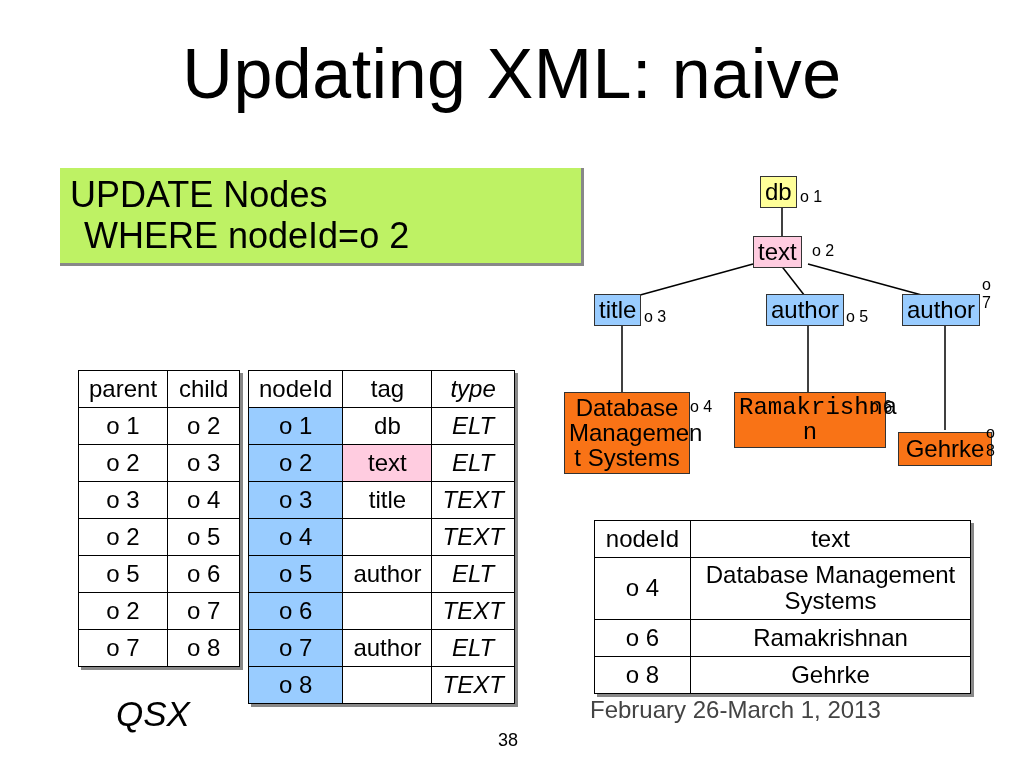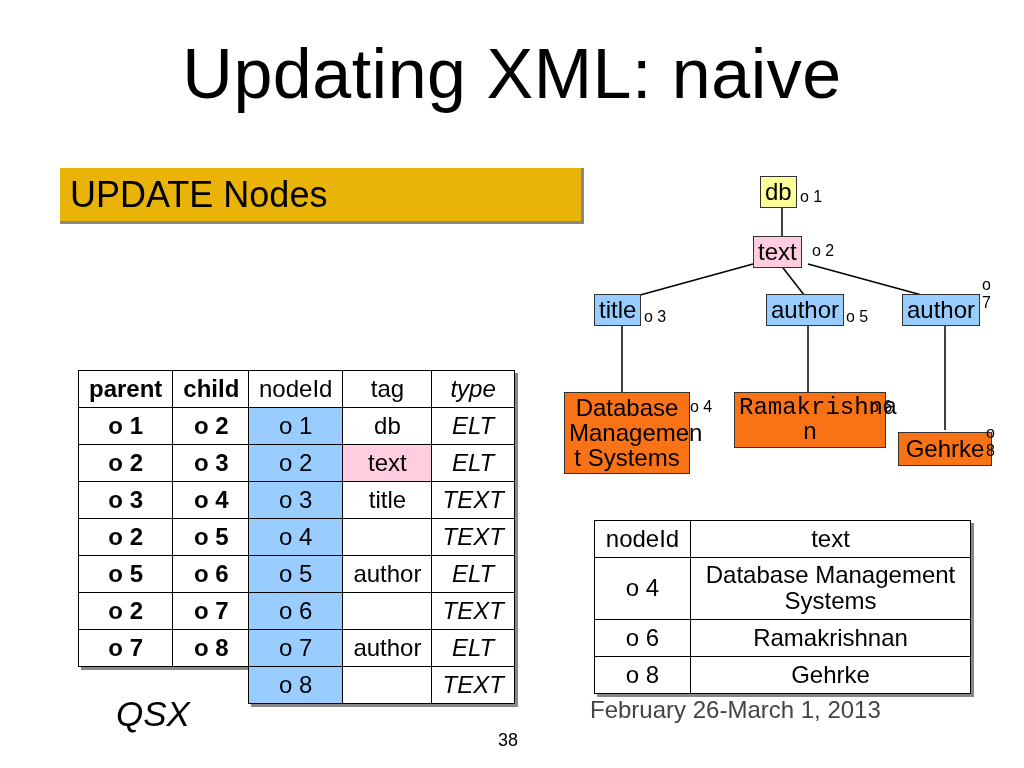--- a/index.html
+++ b/index.html
@@ -1,25 +1,25 @@
 <!DOCTYPE html>
 <html><head>
 <meta charset="utf-8">
 <style>
   * { box-sizing: border-box; margin: 0; padding: 0; }
   html, body { width: 1024px; height: 768px; font-family: Arial, Helvetica, sans-serif; background: #fff; }
   .slide { position: relative; width: 1024px; height: 768px; }
   .title { font-family: Verdana, Geneva, sans-serif; font-size: 70px; text-align: center; padding-top: 34px; letter-spacing: 0.5px; }
-  .sql-box { position: absolute; left: 60px; top: 168px; width: 524px; background: #eab308; border-bottom: 3px solid #888; border-right: 3px solid #888; padding: 6px 10px; }
+  .sql-box { position: absolute; left: 60px; top: 168px; width: 524px; background: #bef264; border-bottom: 3px solid #888; border-right: 3px solid #888; padding: 6px 10px; }
   .sql-box div { font-size: 36px; line-height: 1.15; }
   .tbl { border-collapse: collapse; position: absolute; background: #fff; }
   .tbl th, .tbl td { border: 1.5px solid #000; text-align: center; font-size: 24px; padding: 4px 10px; }
   .tbl th { font-weight: normal; }
   .edges-tbl { left: 78px; top: 370px; }
-  .edges-tbl th, .edges-tbl td { width: 72px; font-weight: bold; }
+  .edges-tbl th, .edges-tbl td { width: 72px; }
   .nodes-tbl { left: 248px; top: 370px; }
   .nodes-tbl th:nth-child(1), .nodes-tbl td:nth-child(1) { width: 86px; }
   .nodes-tbl th:nth-child(2), .nodes-tbl td:nth-child(2) { width: 86px; }
   .nodes-tbl th:nth-child(3), .nodes-tbl td:nth-child(3) { width: 76px; font-style: italic; }
   .nodes-tbl td:nth-child(1) { background: #99ccff; }
   .hl-pink { background: #ffcce0; }
   .text-tbl { left: 594px; top: 520px; }
   .text-tbl th:nth-child(1), .text-tbl td:nth-child(1) { width: 96px; }
   .text-tbl th:nth-child(2), .text-tbl td:nth-child(2) { width: 280px; }
   .shadow { box-shadow: 3px 3px 0 #888; }
@@ -36,20 +36,21 @@
   .leaf { position: absolute; background: #f97316; border: 1px solid #333; font-size: 24px; text-align: center; padding: 2px 4px; }
   svg.lines { position: absolute; left: 0; top: 0; width: 450px; height: 380px; pointer-events: none; }
 </style>
 </head>
 <body>
 <div class="slide">
   <div class="title">Updating XML: naive</div>
 
   <div class="sql-box">
     <div>UPDATE Nodes</div>
+    <div style="padding-left:14px;">WHERE nodeId=o 2</div>
   </div>
 
   <table class="tbl edges-tbl shadow">
     <tbody>
         <tr>
           <th>parent</th>
           <th>child</th>
         </tr>
     <tr>
           <td>o 1</td>

